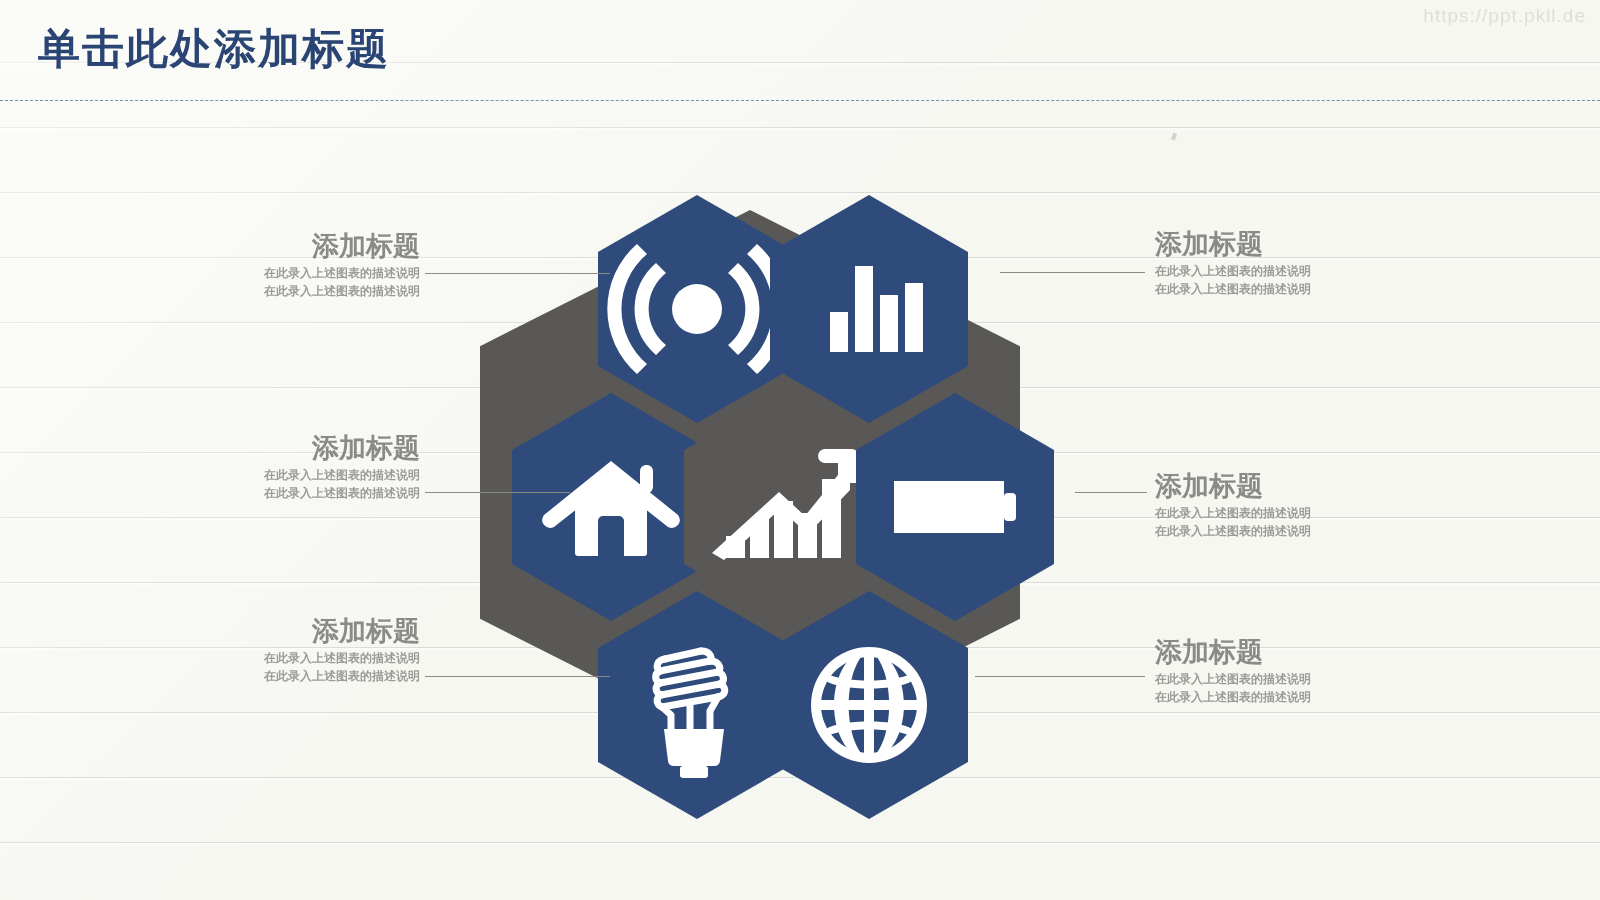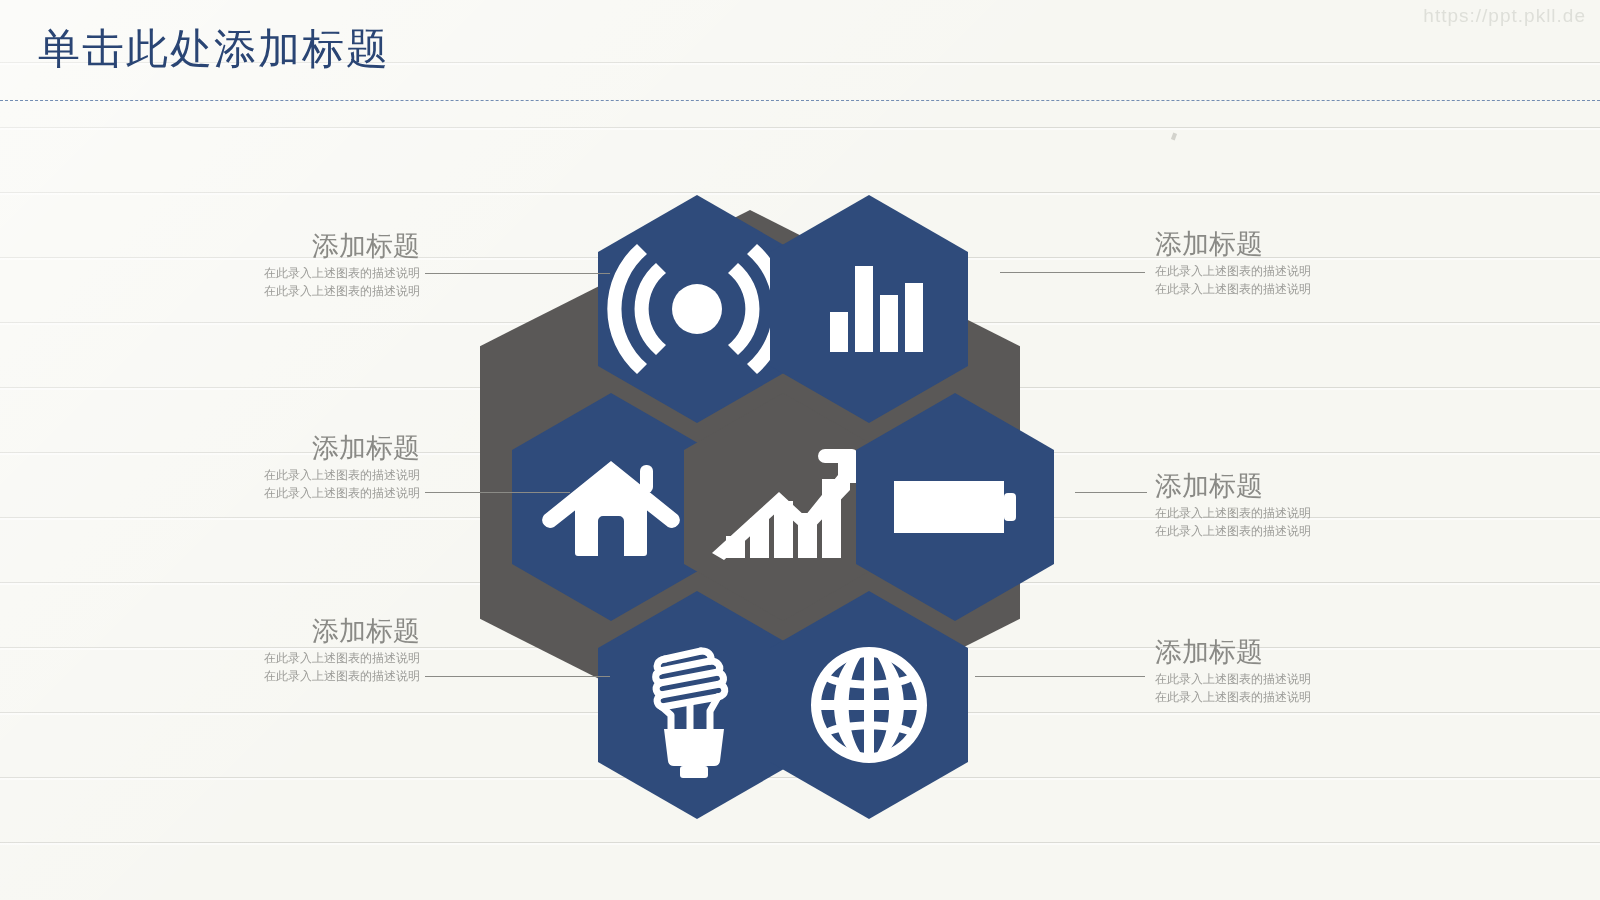--- a/index.html
+++ b/index.html
@@ -26,21 +26,21 @@
     position:absolute; inset:0;
     background:linear-gradient(135deg,rgba(255,255,255,.55) 0%,rgba(246,246,240,0) 45%);
     pointer-events:none;
   }
   
   #header{
     position:absolute; left:0; top:0; width:1600px; height:101px;
   }
   #page-title{
     position:absolute; left:38px; top:24px;
-    font-size:42px; font-weight:normal; color:#2a4574;
+    font-size:42px; font-weight:bold; color:#2a4574;
     letter-spacing:2px; line-height:1.2;
     white-space:nowrap;
   }
   #header-rule{
     position:absolute; left:0; top:100px; width:1600px; height:0;
     border-top:1px dashed #5c7ba8;
     opacity:.85;
   }
   #watermark{
     position:absolute; right:14px; top:5px;
@@ -69,21 +69,21 @@
   .hex-tile svg{ position:absolute; left:0; top:0; width:100%; height:100%; }
   
   #tile-top-left    { left:128px; top:10px;  }
   #tile-top-right   { left:300px; top:10px;  }
   #tile-mid-left    { left:42px;  top:208px; }
   #tile-center      { left:214px; top:208px; }
   #tile-mid-right   { left:386px; top:208px; }
   #tile-bottom-left { left:128px; top:406px; }
   #tile-bottom-right{ left:300px; top:406px; }
   
-  .label-group{ position:absolute; }
+  .label-group{ position:absolute;font-weight:bold; }
   .label-left{ text-align:right; }
   .label-right{ text-align:left; }
   .label-title{
     font-size:27px; color:#8a8a86; line-height:1.25;
     white-space:nowrap;
   }
   .label-desc{
     font-size:12px; color:#9b9b97; line-height:1.52;
     white-space:nowrap;
   }

